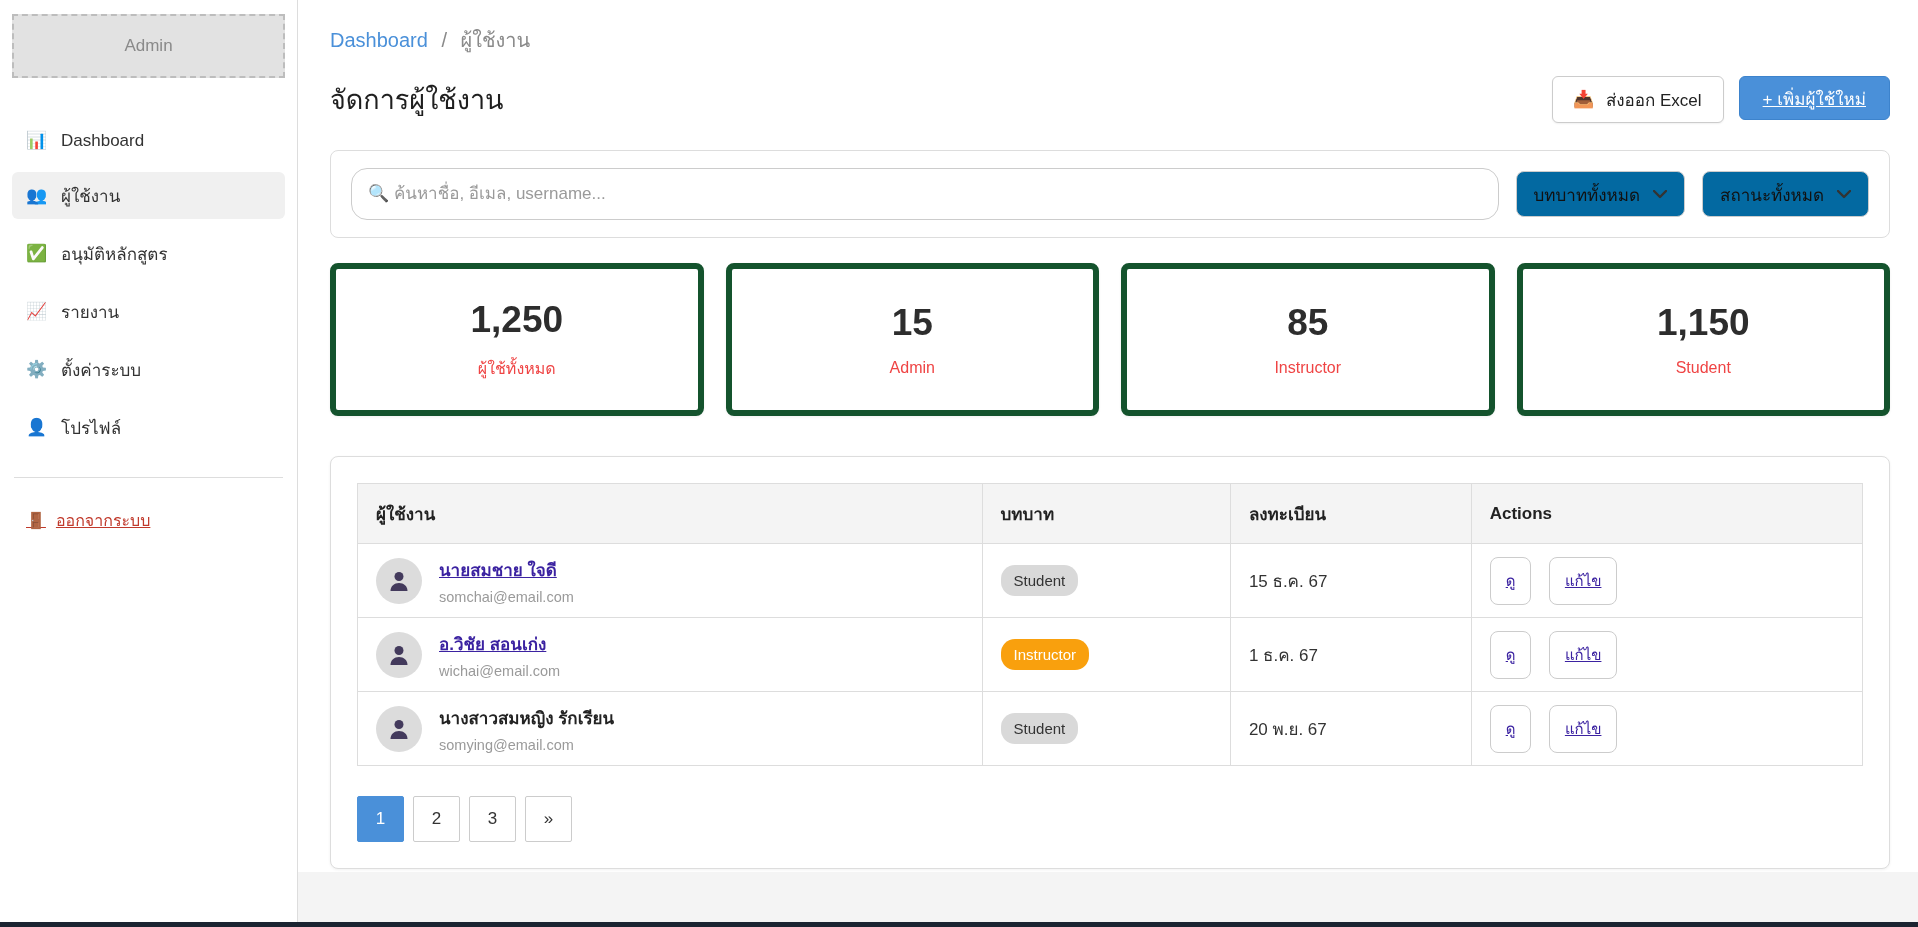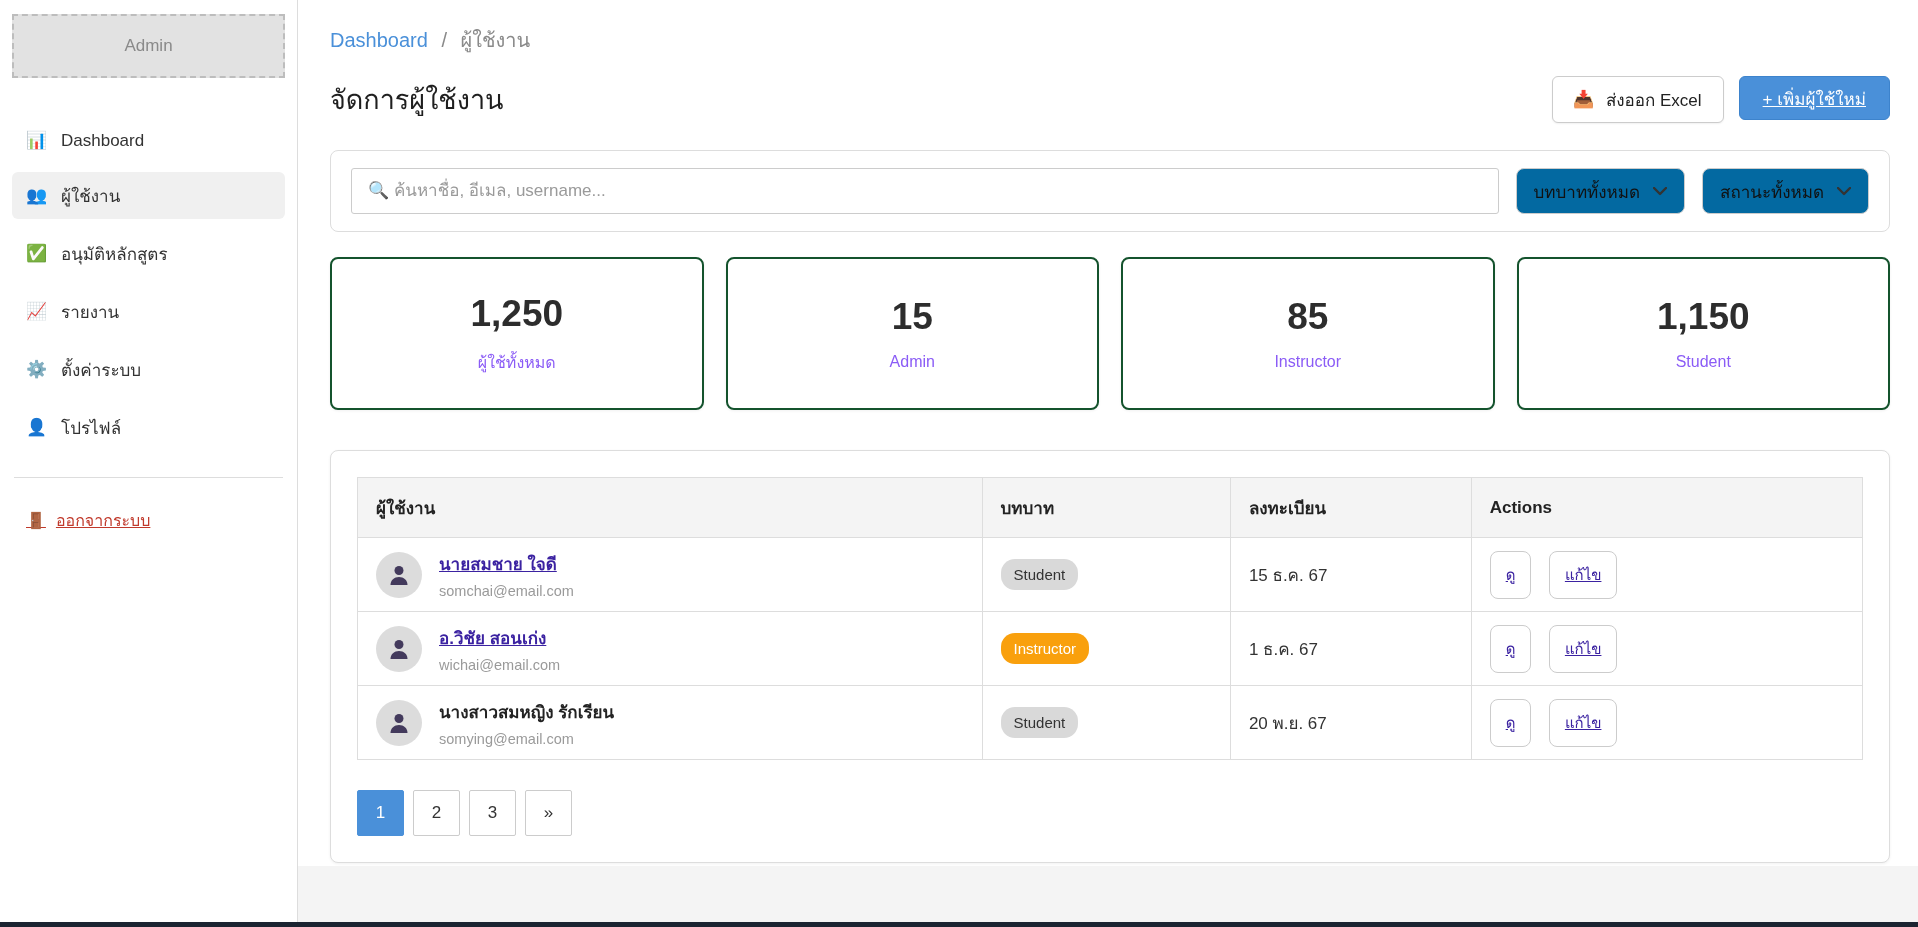--- a/index.html
+++ b/index.html
@@ -61,39 +61,39 @@
     height:44px; padding:0 23px; font-size:17px; text-decoration:underline;
     cursor:pointer; font-family:inherit;
   }
 
   
   .filter-card {
     margin-top:27px; background:#fff; border:1px solid #ddd; border-radius:8px;
     padding:17px 20px; display:flex; align-items:center; gap:17px;
   }
   .search-input {
-    flex:1; height:46px; border:1px solid #ccc; border-radius:3px;
+    flex:1; height:52px; border:1px solid #ccc; border-radius:16px;
     padding:0 16px; font-size:17px; color:#333; font-family:inherit; outline:none;
   }
   .search-input::placeholder { color:#9a9a9a; }
   .select-box {
     height:46px; background:#0369a1; border:1px solid #ccc; border-radius:8px;
     display:flex; align-items:center; gap:13px; padding:0 17px;
     font-size:17px; color:#111; cursor:pointer; white-space:nowrap;
   }
 
   
   .stats { display:grid; grid-template-columns:repeat(4,1fr); gap:22px; margin-top:25px; }
   .stat-card {
-    height:153px; background:#fff; border:2px solid #14532d; border-radius:8px;
+    height:153px; background:#fff; border:6px solid #14532d; border-radius:8px;
     display:flex; flex-direction:column; align-items:center; justify-content:center;
     box-shadow:0 1px 3px rgba(0,0,0,.06);
   }
   .stat-value { font-size:37px; font-weight:bold; color:#2d2d2d; }
-  .stat-label { font-size:16px; color:#8b5cf6; margin-top:15px; }
+  .stat-label { font-size:16px; color:#ef4444; margin-top:15px; }
 
   
   .table-card {
     margin-top:40px; background:#fff; border:1px solid #ddd; border-radius:8px;
     padding:26px; box-shadow:0 1px 3px rgba(0,0,0,.06);
   }
   table { width:100%; border-collapse:collapse; }
   th, td { border:1px solid #ddd; }
   th {
     background:#f4f4f4; text-align:left; font-size:17px; font-weight:bold;

